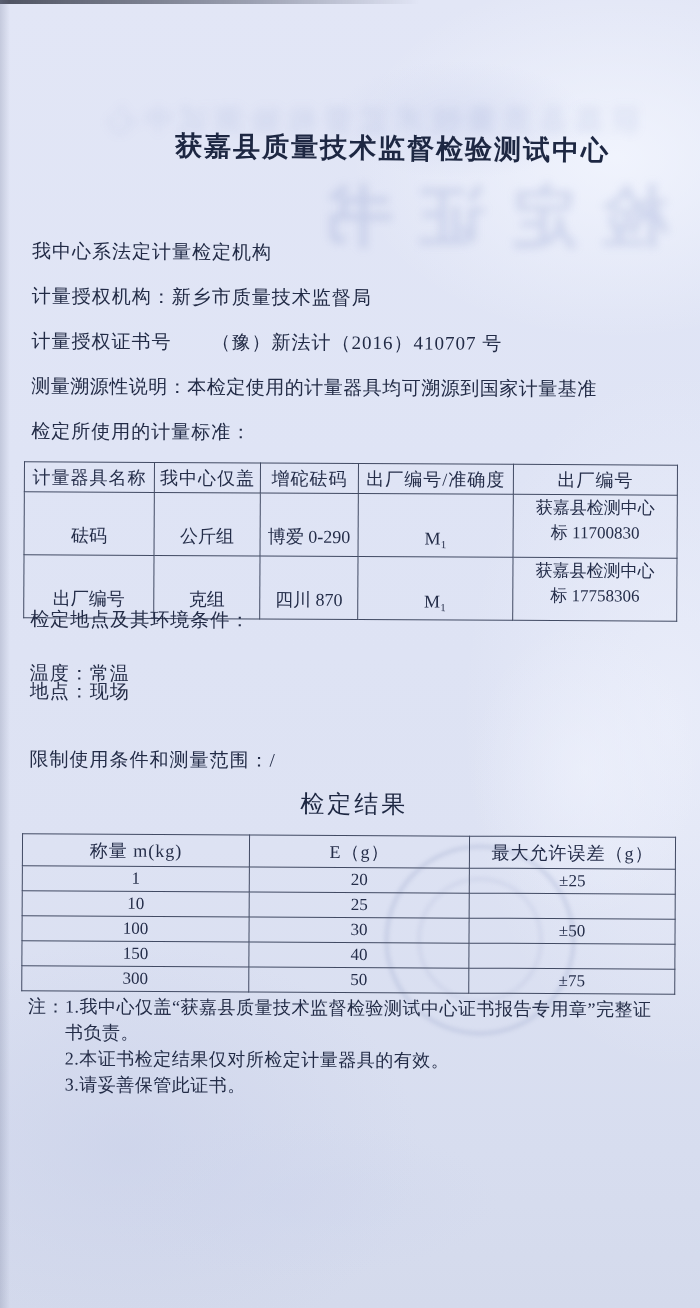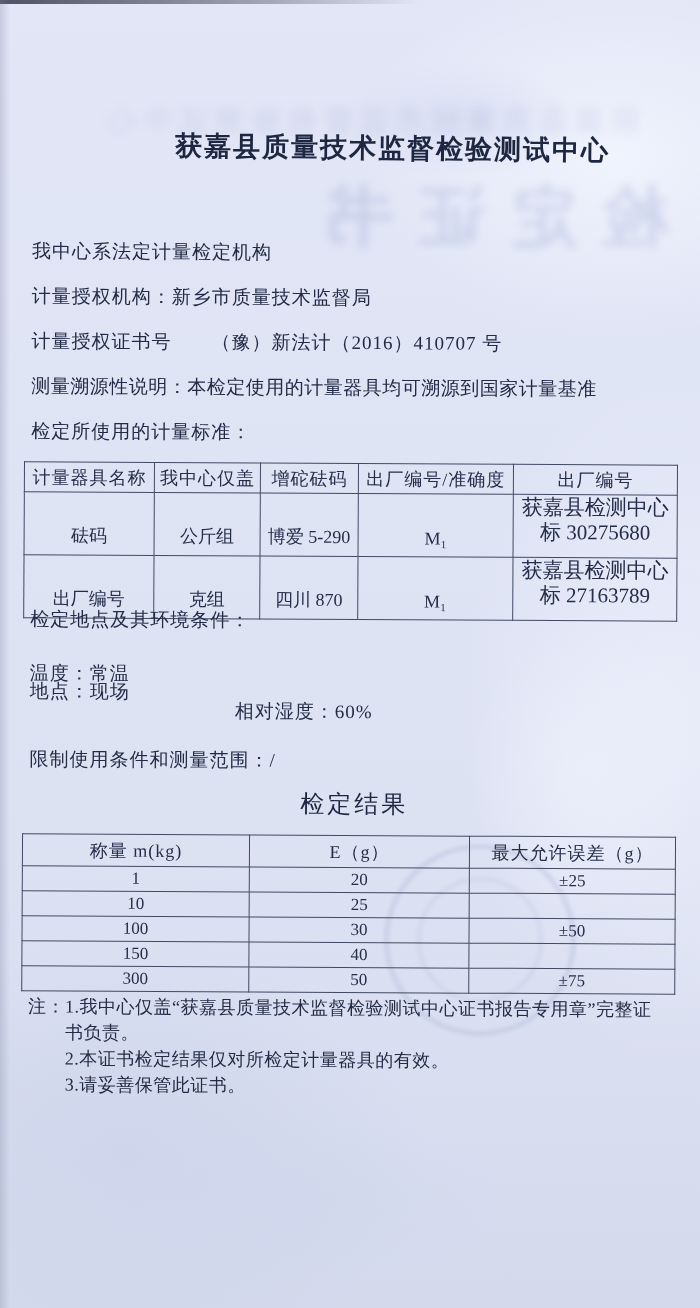--- a/index.html
+++ b/index.html
@@ -52,21 +52,21 @@
   .line { position:absolute; left:30px; font-size:19px; letter-spacing:1px; color:#222b46; }
   .l1 { top:240px; } .l2 { top:285px; } .l3 { top:330px; }
   .l4 { top:375px; letter-spacing:0.5px; } .l5 { top:420px; }
 
   table { border-collapse:collapse; table-layout:fixed; }
   td, th { border:1.6px solid #414a63; font-weight:normal; text-align:center; color:#242d49; }
 
   .t1 { position:absolute; left:23px; top:463px; width:653px; }
   .t1 th { height:30px; font-size:18px; letter-spacing:1px; }
   .t1 td { height:52px; font-size:18px; vertical-align:bottom; padding-bottom:7px; }
-  .t1 td.cert { vertical-align:middle; padding-bottom:12px; line-height:25px; font-size:21px; }
+  .t1 td.cert { vertical-align:middle; padding-bottom:12px; line-height:25px; font-size:17px; }
 
   .sec { position:absolute; left:30px; font-size:19px; letter-spacing:1px; }
   .s-env { top:608px; } .s-loc { top:680px; } .s-temp { top:662px; }
   .s-hum { left:235px; top:699px; } .s-restrict { top:748px; }
 
   .results-heading {
     position:absolute; left:0; top:788px; width:700px; text-align:center;
     font-size:24px; letter-spacing:3px; color:#1d2742; transform:translateX(5px);
   }
 
@@ -129,44 +129,43 @@
           <tr>
         <th>计量器具名称</th>
         <th>我中心仅盖</th>
         <th>增砣砝码</th>
         <th>出厂编号/准确度</th>
         <th>出厂编号</th>
       </tr>
       <tr>
         <td>砝码</td>
         <td>公斤组</td>
-        <td>博爱 5-290</td>
+        <td>博爱 0-290</td>
         <td>M₁</td>
         <td class="cert">
           <div>获嘉县检测中心</div>
-          <div>标 30275680</div>
+          <div>标 11700830</div>
         </td>
       </tr>
       <tr>
         <td>出厂编号</td>
         <td>克组</td>
         <td>四川 870</td>
         <td>M₁</td>
         <td class="cert">
           <div>获嘉县检测中心</div>
-          <div>标 27163789</div>
+          <div>标 17758306</div>
         </td>
       </tr>
     </tbody>
       </table>
 
     <div class="sec s-env">检定地点及其环境条件：</div>
     <div class="sec s-loc">地点：现场</div>
     <div class="sec s-temp">温度：常温</div>
-    <div class="sec s-hum">相对湿度：60%</div>
     <div class="sec s-restrict">限制使用条件和测量范围：/</div>
 
     <div class="results-heading">检定结果</div>
 
     <table class="t2">
       <colgroup>
         <col style="width:227px">
           <col style="width:220px">
           <col style="width:206px">
       </colgroup>

